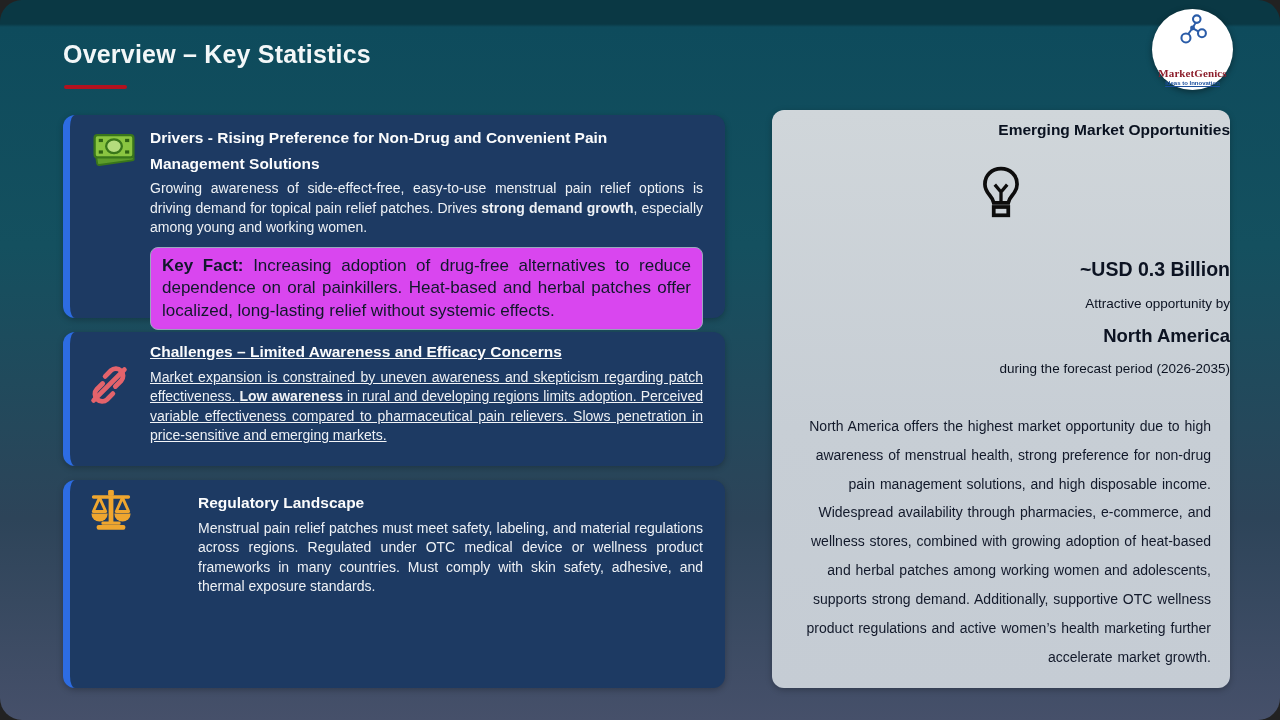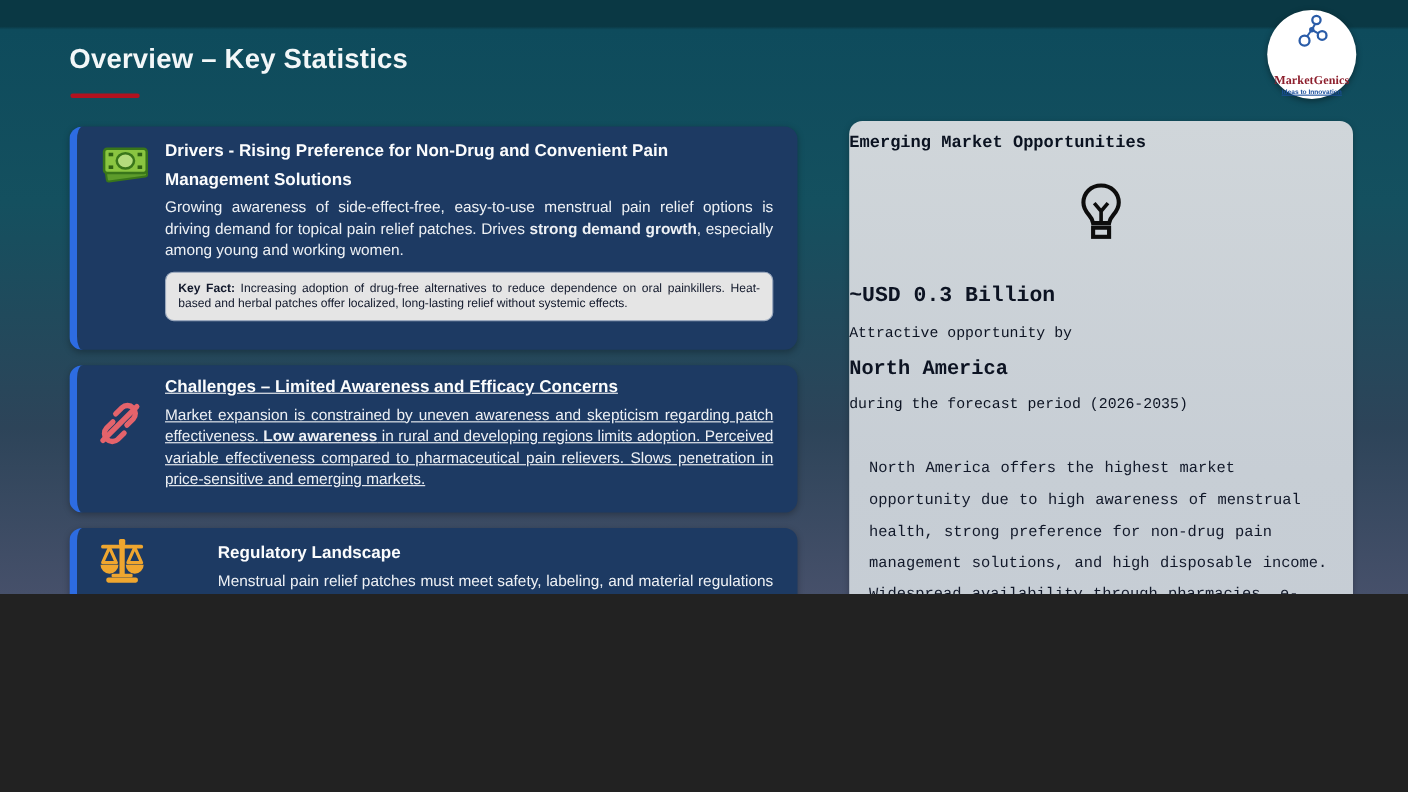--- a/index.html
+++ b/index.html
@@ -1,20 +1,21 @@
 <!DOCTYPE html>
 <html><head>
 <meta charset="utf-8">
 <style>
   * { margin:0; padding:0; box-sizing:border-box; }
   html,body { background:#222; }
   #canvas {
-    position:relative; width:1280px; height:540px; overflow:hidden;
+    position:relative; width:1280px; height:720px; overflow:hidden;
     font-family:"Liberation Sans", sans-serif;
     background:linear-gradient(180deg,#0a3844 0px,#0a3844 24px,#0e4b5c 27px,#14505f 34%,#2d4459 72%,#46506a 100%);
+    border-radius:22px;
   }
   
   .page-title {
     position:absolute; left:63px; top:40px;
     font-size:25px; font-weight:700; color:#f3f7f8; letter-spacing:.2px;
   }
   .title-underline {
     position:absolute; left:64px; top:85px; width:63px; height:4px;
     background:#b2121f; border-radius:2px;
   }
@@ -39,36 +40,35 @@
     background:#1d3a63; border-left:7px solid #2d6ce2;
     border-radius:12px; color:#f3f5f8;
     box-shadow:0 2px 6px rgba(0,0,0,.25);
   }
   .card-icon { position:absolute; }
   .card-content { position:absolute; left:80px; right:22px; }
   .card-title { font-size:15.5px; font-weight:700; line-height:1.66; color:#fbfcfd; }
   .card-body { margin-top:3px; font-size:14px; line-height:1.39; text-align:justify; color:#eef1f5; }
   .card-body b, .callout b { font-weight:700; }
   .callout {
-    margin-top:9px; background:#e5e5e5; border:1px solid #9aa8bd; border-radius:8px;
-    padding:7px 11px; color:#11182b; font-size:11px; line-height:1.32; text-align:justify;
+    margin-top:9px; background:#d946ef; border:1px solid #9aa8bd; border-radius:8px;
+    padding:7px 11px; color:#11182b; font-size:17px; line-height:1.32; text-align:justify;
   }
   #card-drivers   { top:115px; height:203px; }
   #card-challenges{ top:332px; height:134px; }
   #card-regulatory{ top:480px; height:208px; }
   #card-drivers    .card-content { top:10px; }
   #card-challenges .card-content { top:7px;text-decoration:underline; }
   #card-regulatory .card-content { top:10px;margin-left:48px; }
   
   .opportunity-panel {
     position:absolute; left:772px; top:110px; width:458px; height:578px;
-    border-radius:12px; text-align:left; color:#0c1322;
+    border-radius:12px; text-align:right; color:#0c1322;
     background:linear-gradient(180deg,#d0d6da 0%,#c7ced5 55%,#c5ccd4 100%);
     box-shadow:0 2px 6px rgba(0,0,0,.25);
-    font-family:Liberation Mono, monospace;
   }
   .panel-title { position:absolute; top:11px; left:0; right:0; font-size:15.5px; font-weight:700; color:#0a1220; }
   .panel-bulb  { position:absolute; top:55px; left:0; right:0; display:flex; justify-content:center; }
   .opp-value   { position:absolute; top:148px; left:0; right:0; font-size:19.5px; font-weight:700; }
   .opp-sub     { position:absolute; top:186px; left:0; right:0; font-size:13.5px; }
   .opp-region  { position:absolute; top:215px; left:0; right:0; font-size:18.5px; font-weight:700; }
   .opp-period  { position:absolute; top:251px; left:0; right:0; font-size:13.5px; }
   .opp-desc    {
     position:absolute; top:302px; left:18px; right:19px;
     font-size:14px; line-height:2.06; word-spacing:1px; color:#12192a;

